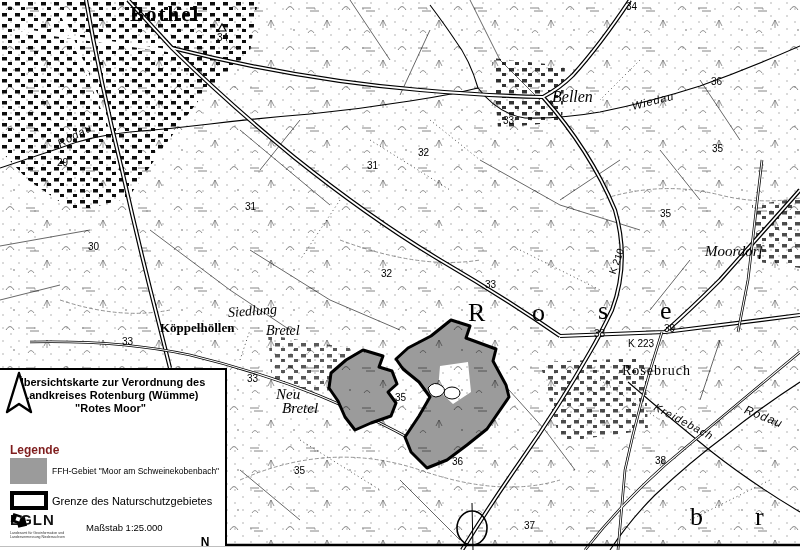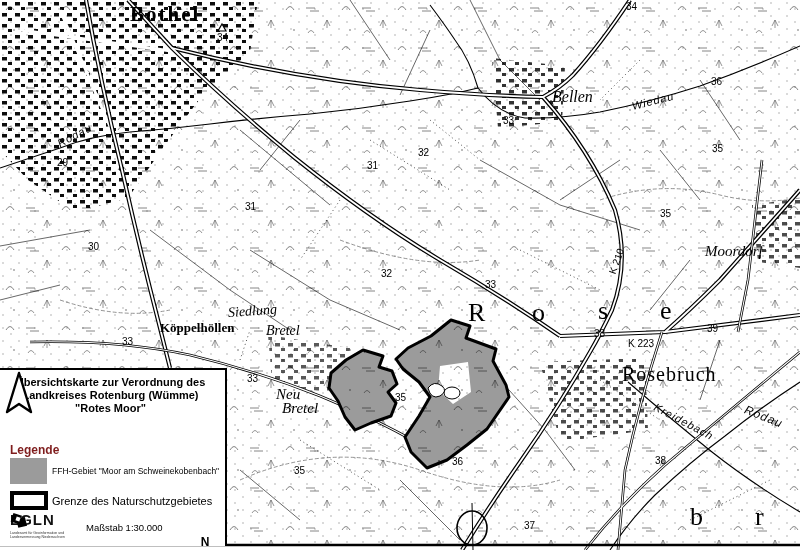--- a/index.html
+++ b/index.html
@@ -9,21 +9,21 @@
   
   .lbl{position:absolute;color:#000;white-space:nowrap;transform-origin:left center;}
   .place{font-family:"Liberation Serif","DejaVu Serif",serif;}
   .town{font-size:21px;font-weight:bold;letter-spacing:2px;}
   .village{font-size:16px;font-style:italic;}
   .hamlet{font-size:14px;font-style:italic;}
   .riv{font-size:11px;font-style:italic;letter-spacing:1px;}
   .big-letter{font-size:26px;font-family:"Liberation Serif","DejaVu Serif",serif;}
   .num{font-size:10px;font-family:"Liberation Sans",sans-serif;text-align:right;}
   .roadnum{font-size:10px;font-family:"Liberation Sans",sans-serif;}
-  .serifname{font-family:"Liberation Serif","DejaVu Serif",serif;font-size:20px;letter-spacing:1px;}
+  .serifname{font-family:"Liberation Serif","DejaVu Serif",serif;font-size:14px;letter-spacing:1px;}
   .serifbold{font-family:"Liberation Serif","DejaVu Serif",serif;font-size:13px;font-weight:bold;}
   
   .panel{position:absolute;left:0;top:368px;width:227px;height:178px;background:#fff;
          border-top:2px solid #000;border-right:2px solid #000;box-sizing:border-box;z-index:5;}
   .panel-title{position:absolute;left:0;right:4px;top:6px;text-align:center;
                font-size:11px;font-weight:bold;line-height:13px;color:#000;}
   .legend-head{position:absolute;left:10px;top:73px;font-size:12px;font-weight:bold;color:#7f1d1d;}
   .sw1{position:absolute;left:10px;top:88px;width:37px;height:26px;}
   .lbl1{position:absolute;left:52px;top:96px;font-size:8.5px;color:#000;}
   .sw2{position:absolute;left:10px;top:121px;width:38px;height:19px;background:#fff;
@@ -203,21 +203,21 @@
   <span class="lbl num" style="left:626px;top:1px;">34</span>
   <span class="lbl num" style="left:712px;top:143px;">35</span>
   <span class="lbl num" style="left:660px;top:208px;">35</span>
   <span class="lbl num" style="left:294px;top:465px;">35</span>
   <span class="lbl num" style="left:395px;top:392px;">35</span>
   <span class="lbl num" style="left:711px;top:76px;">36</span>
   <span class="lbl num" style="left:452px;top:456px;">36</span>
   <span class="lbl num" style="left:524px;top:520px;">37</span>
   <span class="lbl num" style="left:594px;top:328px;">38</span>
   <span class="lbl num" style="left:655px;top:455px;">38</span>
-  <span class="lbl num" style="left:707px;top:323px;">39</span>
+  <span class="lbl num" style="left:664px;top:323px;">39</span>
 
   <div class="panel">
     <div class="panel-title">
       <div>Übersichtskarte zur Verordnung des</div>
       <div>Landkreises Rotenburg (Wümme)</div>
       <div>"Rotes Moor"</div>
     </div>
 
     <div class="legend-head">Legende</div>
 
@@ -230,21 +230,21 @@
     <div class="logo">
       <svg width="18" height="18" viewBox="0 0 18 18">
         <rect x="2" y="3" width="9" height="9" fill="#000" transform="rotate(18 6 7)"></rect>
         <rect x="7" y="7" width="9" height="9" fill="#000" transform="rotate(-14 11 11)"></rect>
         <rect x="6" y="6" width="4" height="4" fill="#fff" transform="rotate(18 8 8)"></rect>
       </svg>
       <span class="logo-text">LGLN</span>
     </div>
     <div class="logo-sub">Landesamt für Geoinformation und Landesvermessung Niedersachsen</div>
 
-    <div class="scale">Maßstab 1:30.000</div>
+    <div class="scale">Maßstab 1:25.000</div>
 
     <svg class="north" viewBox="0 0 38 46">
       <polygon points="19,3 31,42 19,34 7,42" fill="#fff" stroke="#000" stroke-width="2.4" stroke-linejoin="round"></polygon>
     </svg>
     <div class="north-n">N</div>
   </div>
 
 </div>
 
 </body></html>

